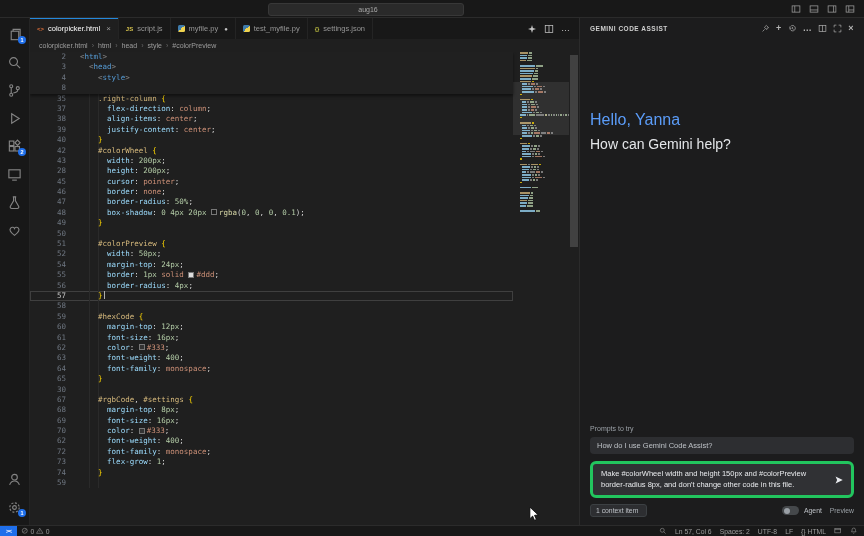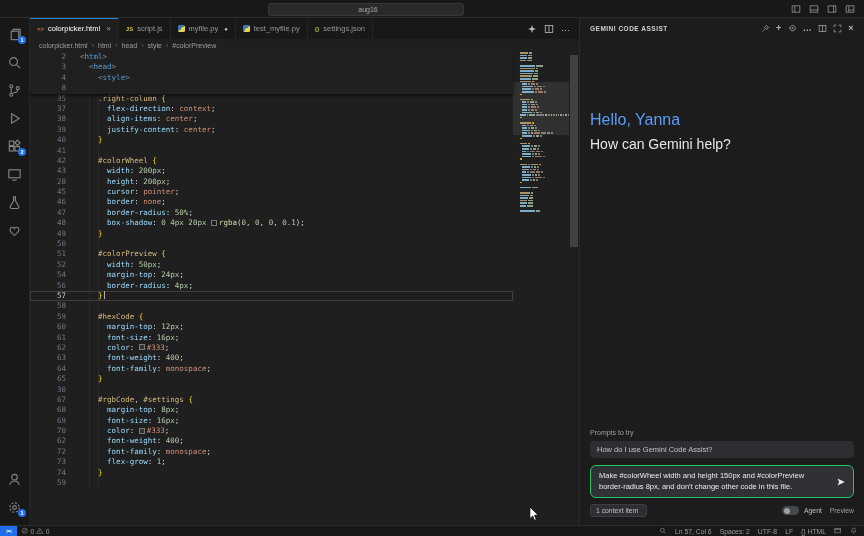--- a/index.html
+++ b/index.html
@@ -63,21 +63,21 @@
   
   .gemini{flex:0 0 285px;background:#1c1c1d;border-left:1px solid #2b2b2b;display:flex;flex-direction:column;padding:0 10px;min-height:0}
   .g-header{flex:0 0 21px;display:flex;align-items:center;font-size:6.5px;letter-spacing:.5px;color:#cfcfcf;font-weight:700}
   .g-hicons{margin-left:auto;display:flex;gap:6px;align-items:center;color:#b4b4b4}
   .g-hicons .ic svg{width:9px;height:9px}
   .g-greet{margin-top:72px;font-size:16px;font-weight:500;color:#5b9cf8}
   .g-sub{margin-top:7px;font-size:14px;color:#e4e6e9;font-weight:400}
   .g-bottom{margin-top:auto;padding-bottom:8px}
   .g-prompts-label{font-size:7px;color:#9aa0a6;margin-bottom:5px}
   .g-suggestion{background:#2d2e31;border-radius:4px;padding:4px 7px;font-size:7.5px;color:#bdc1c6;margin-bottom:7px;cursor:pointer}
-  .g-input{position:relative;background:#303134;border:1px solid #22c55e;border-radius:6px;padding:5px 26px 5px 8px;font-size:7.5px;line-height:10.5px;color:#e8eaed;min-height:30px}
+  .g-input{position:relative;background:#303134;border:3px solid #22c55e;border-radius:6px;padding:5px 26px 5px 8px;font-size:7.5px;line-height:10.5px;color:#e8eaed;min-height:30px}
   .g-send{position:absolute;right:7px;top:50%;transform:translateY(-50%);color:#e8eaed;cursor:pointer}
   .g-send svg{width:10px;height:10px;display:block}
   .g-meta{display:flex;align-items:center;margin-top:6px;font-size:6.8px;color:#bdc1c6}
   .g-context{display:flex;align-items:center;gap:3px;background:#2d2e31;border:1px solid #3c4043;border-radius:3px;padding:2px 5px;cursor:pointer}
   .g-right{margin-left:auto;display:flex;align-items:center;gap:5px}
   .toggle{width:17px;height:9px;border-radius:5px;background:#45484b;position:relative;display:inline-block;cursor:pointer}
   .toggle::after{content:"";position:absolute;left:1.5px;top:1.5px;width:6px;height:6px;border-radius:3px;background:#9aa0a6}
   .g-preview{color:#9aa0a6;margin-left:3px;cursor:pointer}
   
   .statusbar{flex:0 0 11px;background:#181818;border-top:1px solid #2b2b2b;display:flex;align-items:center;font-size:6.8px;color:#9d9d9d}
@@ -310,39 +310,35 @@
             </div>
           <div class="code-lines" id="lines">
             <div class="guide" style="left:59px"></div>
             <div class="guide" style="left:68px"></div>
           <div class="cl">
                 <span class="ln">35</span>
                 <span class="lc"><span class="tk-pl">    </span><span class="tk-se">.right-column </span><span class="tk-br">{</span></span>
               </div>
               <div class="cl">
                 <span class="ln">37</span>
-                <span class="lc"><span class="tk-pl">      </span><span class="tk-pr">flex-direction</span><span class="tk-pu">: </span><span class="tk-va">context</span><span class="tk-pu">;</span></span>
+                <span class="lc"><span class="tk-pl">      </span><span class="tk-pr">flex-direction</span><span class="tk-pu">: </span><span class="tk-va">column</span><span class="tk-pu">;</span></span>
               </div>
               <div class="cl">
                 <span class="ln">38</span>
                 <span class="lc"><span class="tk-pl">      </span><span class="tk-pr">align-items</span><span class="tk-pu">: </span><span class="tk-va">center</span><span class="tk-pu">;</span></span>
               </div>
               <div class="cl">
                 <span class="ln">39</span>
                 <span class="lc"><span class="tk-pl">      </span><span class="tk-pr">justify-content</span><span class="tk-pu">: </span><span class="tk-va">center</span><span class="tk-pu">;</span></span>
               </div>
               <div class="cl">
                 <span class="ln">40</span>
                 <span class="lc"><span class="tk-pl">    </span><span class="tk-br">}</span></span>
               </div>
               <div class="cl">
-                <span class="ln">41</span>
-                <span class="lc"></span>
-              </div>
-              <div class="cl">
                 <span class="ln">42</span>
                 <span class="lc"><span class="tk-pl">    </span><span class="tk-se">#colorWheel </span><span class="tk-br">{</span></span>
               </div>
               <div class="cl">
                 <span class="ln">43</span>
                 <span class="lc"><span class="tk-pl">      </span><span class="tk-pr">width</span><span class="tk-pu">: </span><span class="tk-nu">200px</span><span class="tk-pu">;</span></span>
               </div>
               <div class="cl">
                 <span class="ln">28</span>
                 <span class="lc"><span class="tk-pl">      </span><span class="tk-pr">height</span><span class="tk-pu">: </span><span class="tk-nu">200px</span><span class="tk-pu">;</span></span>
@@ -375,20 +371,24 @@
                 <span class="ln">51</span>
                 <span class="lc"><span class="tk-pl">    </span><span class="tk-se">#colorPreview </span><span class="tk-br">{</span></span>
               </div>
               <div class="cl">
                 <span class="ln">52</span>
                 <span class="lc"><span class="tk-pl">      </span><span class="tk-pr">width</span><span class="tk-pu">: </span><span class="tk-nu">50px</span><span class="tk-pu">;</span></span>
               </div>
               <div class="cl">
                 <span class="ln">54</span>
                 <span class="lc"><span class="tk-pl">      </span><span class="tk-pr">margin-top</span><span class="tk-pu">: </span><span class="tk-nu">24px</span><span class="tk-pu">;</span></span>
+              </div>
+              <div class="cl">
+                <span class="ln">55</span>
+                <span class="lc"><span class="tk-pl">      </span><span class="tk-pr">border</span><span class="tk-pu">: </span><span class="tk-nu">1px</span><span class="tk-va"> solid </span><span class="sw" style="background:#dddddd"></span><span class="tk-va">#ddd</span><span class="tk-pu">;</span></span>
               </div>
               <div class="cl">
                 <span class="ln">56</span>
                 <span class="lc"><span class="tk-pl">      </span><span class="tk-pr">border-radius</span><span class="tk-pu">: </span><span class="tk-nu">4px</span><span class="tk-pu">;</span></span>
               </div>
               <div class="cl cur">
                 <span class="ln">57</span>
                 <span class="lc"><span class="tk-pl">    </span><span class="tk-br">}</span><span class="cursorbar"></span></span>
               </div>
               <div class="cl">

